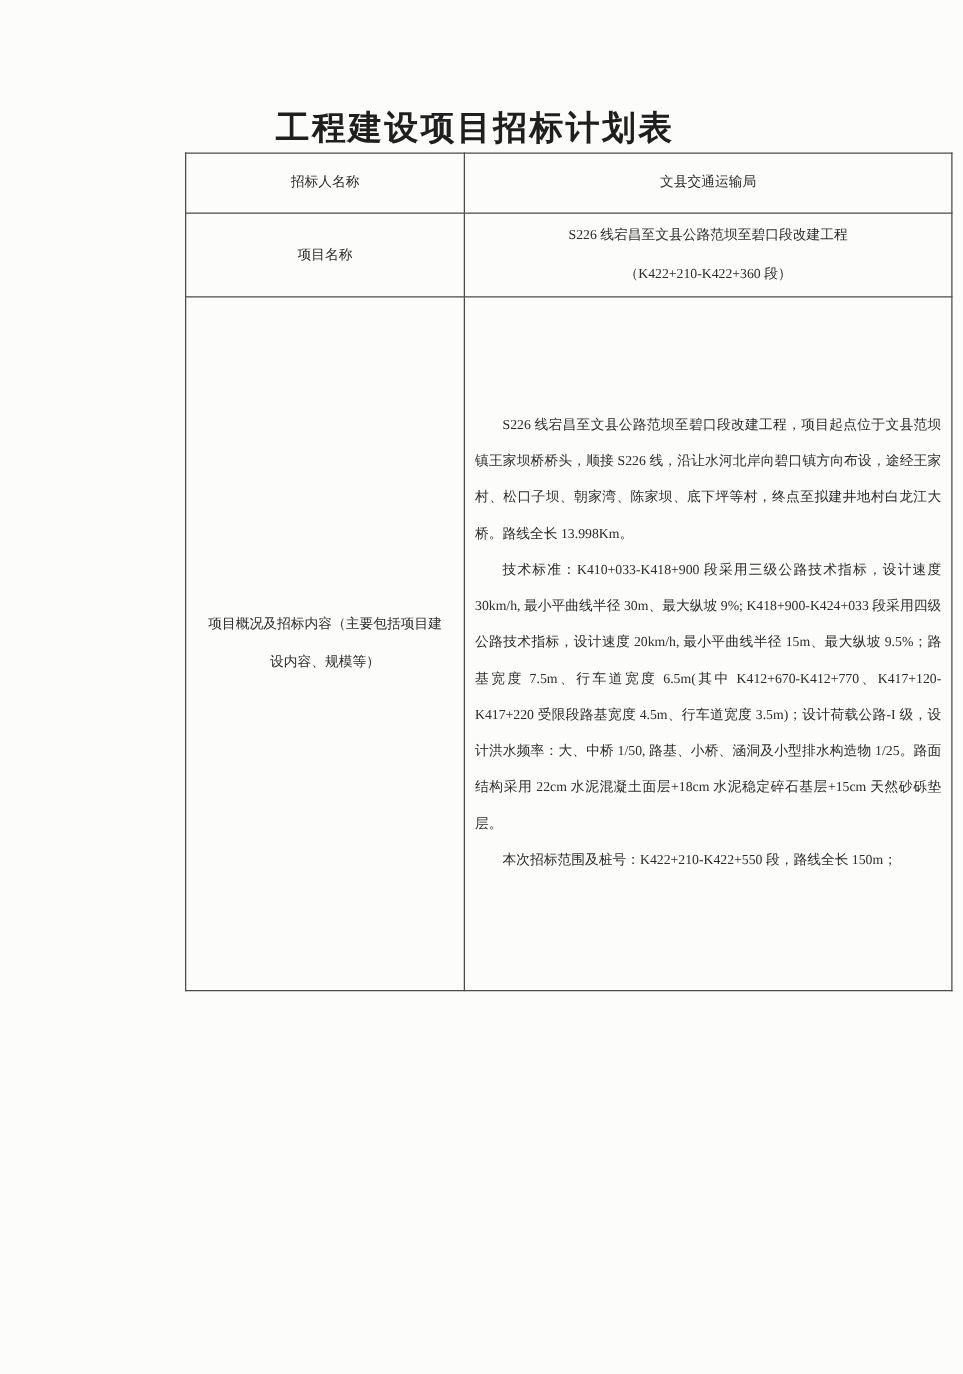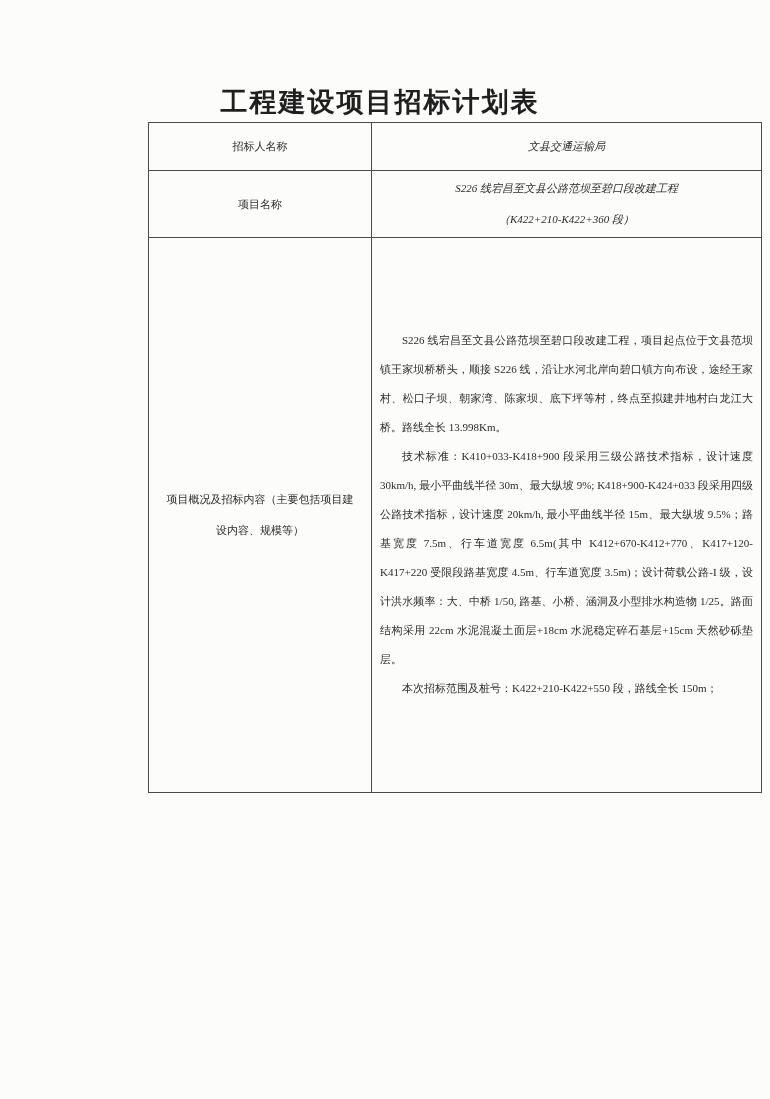--- a/index.html
+++ b/index.html
@@ -47,21 +47,20 @@
     padding: 2px 16px;
     line-height: 31px;
   }
   td.value-cell {
     width: 373px;
     padding: 2px 8px;
   }
   .center-val {
     text-align: center;
     line-height: 31px;
-    font-style: italic;
   }
   .r1 { height: 48px; }
   .r2 { height: 62px; }
   .r3 { height: 51px; }
   .r4 { height: 94px; }
   .r5 { height: 555px; }
   .r6 { height: 49px; }
   td.para-cell {
     vertical-align: middle;
     text-align: justify;

